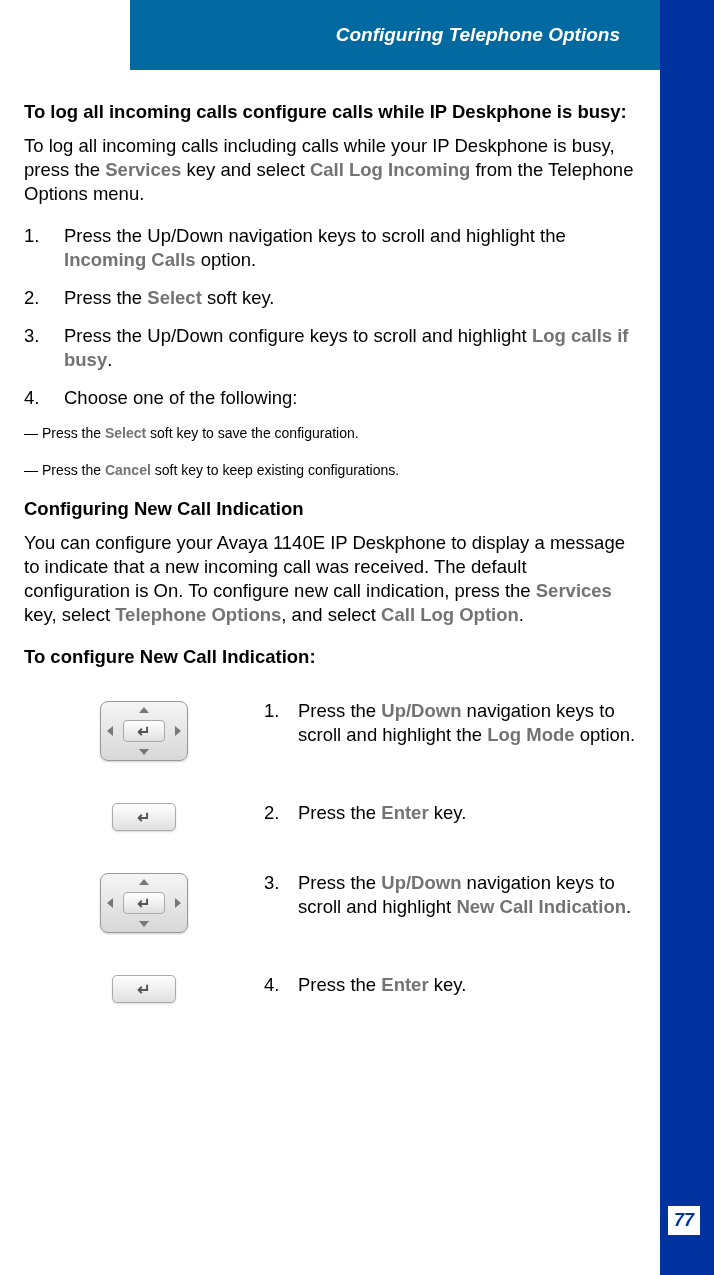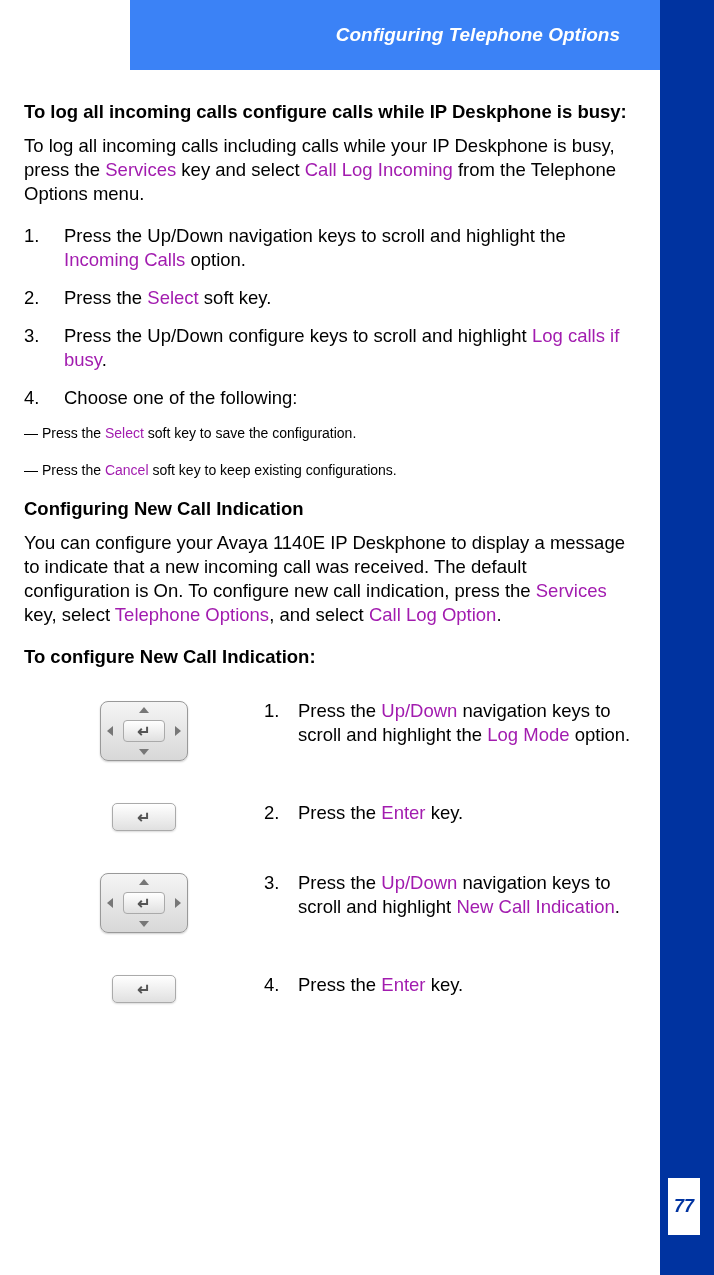--- a/index.html
+++ b/index.html
@@ -9,21 +9,21 @@
       font-family: Arial, Helvetica, sans-serif;
       background: #fff;
       position: relative;
     }
     .header-bar {
       position: absolute;
       top: 0;
       left: 130px;
       right: 0;
       height: 70px;
-      background: #3b82f6;
+      background: #0369a1;
       display: flex;
       align-items: center;
       justify-content: flex-end;
       padding-right: 40px;
     }
     .header-title {
       color: #fff;
       font-size: 19px;
       font-weight: bold;
       font-style: italic;
@@ -38,21 +38,21 @@
       font-weight: bold;
       font-size: 18.5px;
       margin-bottom: 10px;
       line-height: 1.3;
     }
     .body-text {
       font-size: 18.5px;
       line-height: 1.3;
       margin-bottom: 18px;
     }
-    .term { color: #a21caf; font-weight: normal; }
+    .term { color: #737373; font-weight: bold; }
     ol.main-list {
       list-style: none;
       counter-reset: item;
       margin-bottom: 12px;
     }
     ol.main-list > li {
       counter-increment: item;
       position: relative;
       padding-left: 40px;
       font-size: 18.5px;
@@ -182,21 +182,21 @@
       right: 0;
       width: 54px;
       top: 0;
       background: #0033a0;
     }
     .page-num-box {
       position: absolute;
       bottom: 40px;
       right: 14px;
       background: #fff;
-      padding: 18px 6px;
+      padding: 4px 6px;
     }
     .page-num {
       color: #0033a0;
       font-weight: bold;
       font-style: italic;
       font-size: 18px;
     }
     .content-wrap {
       position: absolute;
       top: 0;

